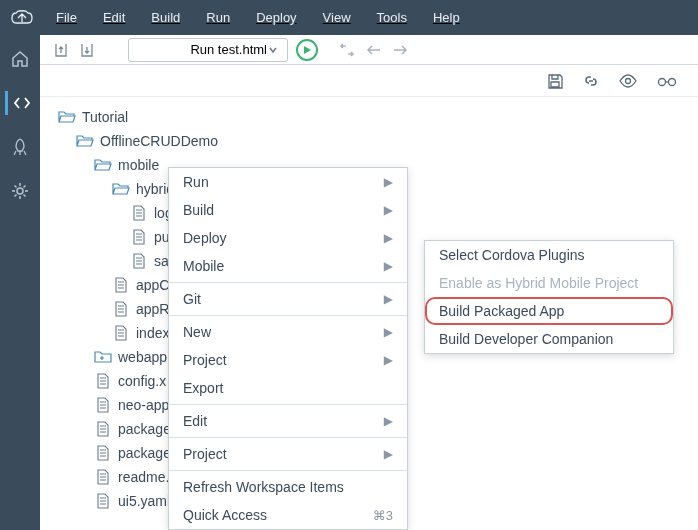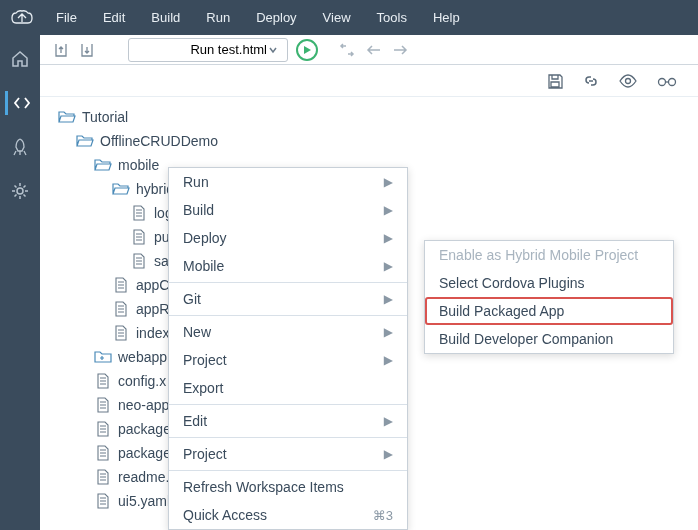--- a/index.html
+++ b/index.html
@@ -1,18 +1,18 @@
 <!DOCTYPE html>
 <html><head>
 <meta charset="utf-8">
 <style>
 * { margin: 0; padding: 0; box-sizing: border-box; font-family: Arial, Helvetica, sans-serif; }
 body { width: 698px; height: 530px; overflow: hidden; background: #fff; position: relative; }
 
-.topbar { height: 35px; background: #3a4b5c; display: flex; align-items: center; padding: 0 10px; gap: 2px; }
+.topbar { height: 35px; background: #3a4b5c; display: flex; align-items: center; padding: 0 10px; gap: 2px; text-decoration: underline; }
 .topbar .logo { width: 24px; height: 18px; margin-right: 8px; }
 .topbar .menu-item { color: #e8eef3; font-size: 13px; padding: 6px 12px; cursor: pointer; }
 
 .sidebar-left { position: absolute; left: 0; top: 35px; width: 40px; height: calc(100% - 35px); background: #3a4b5c; display: flex; flex-direction: column; align-items: center; padding-top: 12px; gap: 20px; }
 .sidebar-left .icon-btn { width: 24px; height: 24px; color: #b8c4cf; cursor: pointer; display: flex; align-items: center; justify-content: center; }
 .sidebar-left .icon-btn.active { color: #fff; border-left: 3px solid #4da6e0; margin-left: -3px; padding-left: 3px; width: 27px; }
 
 .main { position: absolute; left: 40px; top: 35px; right: 0; bottom: 0; background: #fff; }
 
 .toolbar { height: 30px; border-bottom: 1px solid #d0d7de; display: flex; align-items: center; padding: 0 12px; gap: 8px; }
@@ -42,21 +42,21 @@
 
 .context-menu { position: absolute; background: #fff; border: 1px solid #c8d0d8; box-shadow: 0 2px 8px rgba(0,0,0,0.15); min-width: 240px; z-index: 100; }
 .cm-item { display: flex; justify-content: space-between; align-items: center; padding: 6px 14px; font-size: 14px; color: #3a4b5c; cursor: pointer; }
 .cm-sep { height: 1px; background: #d8e0e8; margin: 2px 0; }
 .cm-arrow { color: #8a98a5; font-size: 12px; }
 .cm-shortcut { color: #8a98a5; font-size: 13px; }
 
 .submenu { position: absolute; background: #fff; border: 1px solid #c8d0d8; box-shadow: 0 2px 8px rgba(0,0,0,0.15); min-width: 250px; z-index: 101; }
 .sm-item { padding: 6px 14px; font-size: 14px; color: #3a4b5c; cursor: pointer; }
 .sm-item.disabled { color: #a8b4bf; cursor: default; }
-.sm-item.highlighted { outline: 2px solid #d9534f; outline-offset: -2px; border-radius: 3px; }
+.sm-item.highlighted { outline: 2px solid #d9534f; outline-offset: -2px; border-radius: 10px; }
 
 svg { display: block; }
 </style>
 </head>
 <body>
 
 <div class="topbar">
   <span class="logo">
     <svg viewBox="0 0 24 18">
         <path d="M6 4 Q2 4 2 9 Q2 14 6 14 L18 14 Q22 14 22 9 Q22 4 18 4 Q16 1 12 2 Q8 1 6 4 Z M8 9 L12 5 L16 9 M12 5 L12 13" fill="none" stroke="#e8eef3" stroke-width="1.3"></path>
@@ -355,17 +355,17 @@
     <div class="cm-sep"></div>
     <div class="cm-item">
       <span>Refresh Workspace Items</span>
     </div>
     <div class="cm-item">
       <span>Quick Access</span>
       <span class="cm-shortcut">⌘3</span>
     </div>
   </div>
 <div class="submenu" id="sub" style="left:424px; top:240px;">
+    <div class="sm-item">Select Cordova Plugins</div>
     <div class="sm-item disabled">Enable as Hybrid Mobile Project</div>
-    <div class="sm-item">Select Cordova Plugins</div>
     <div class="sm-item highlighted">Build Packaged App</div>
     <div class="sm-item">Build Developer Companion</div>
   </div>
 
 </body></html>

